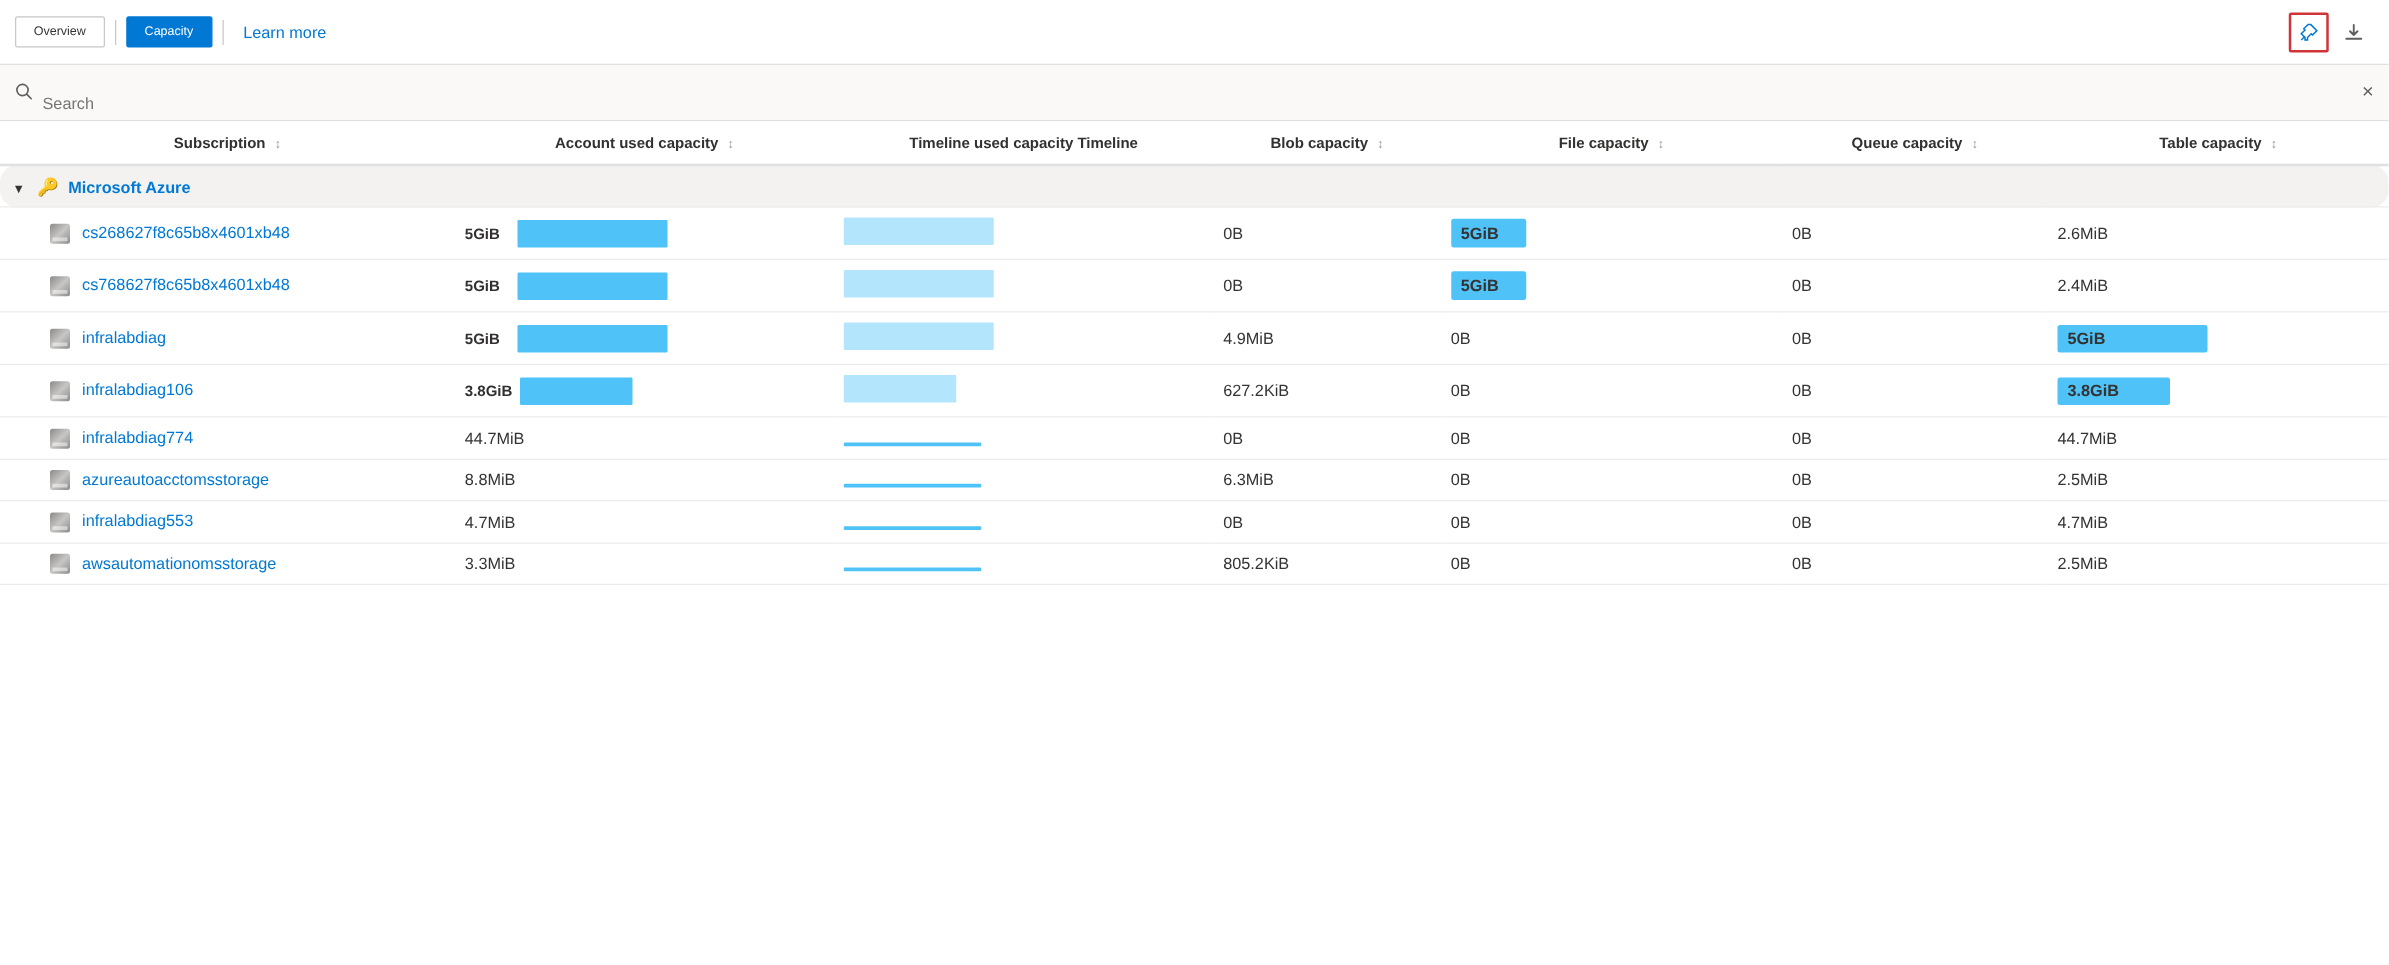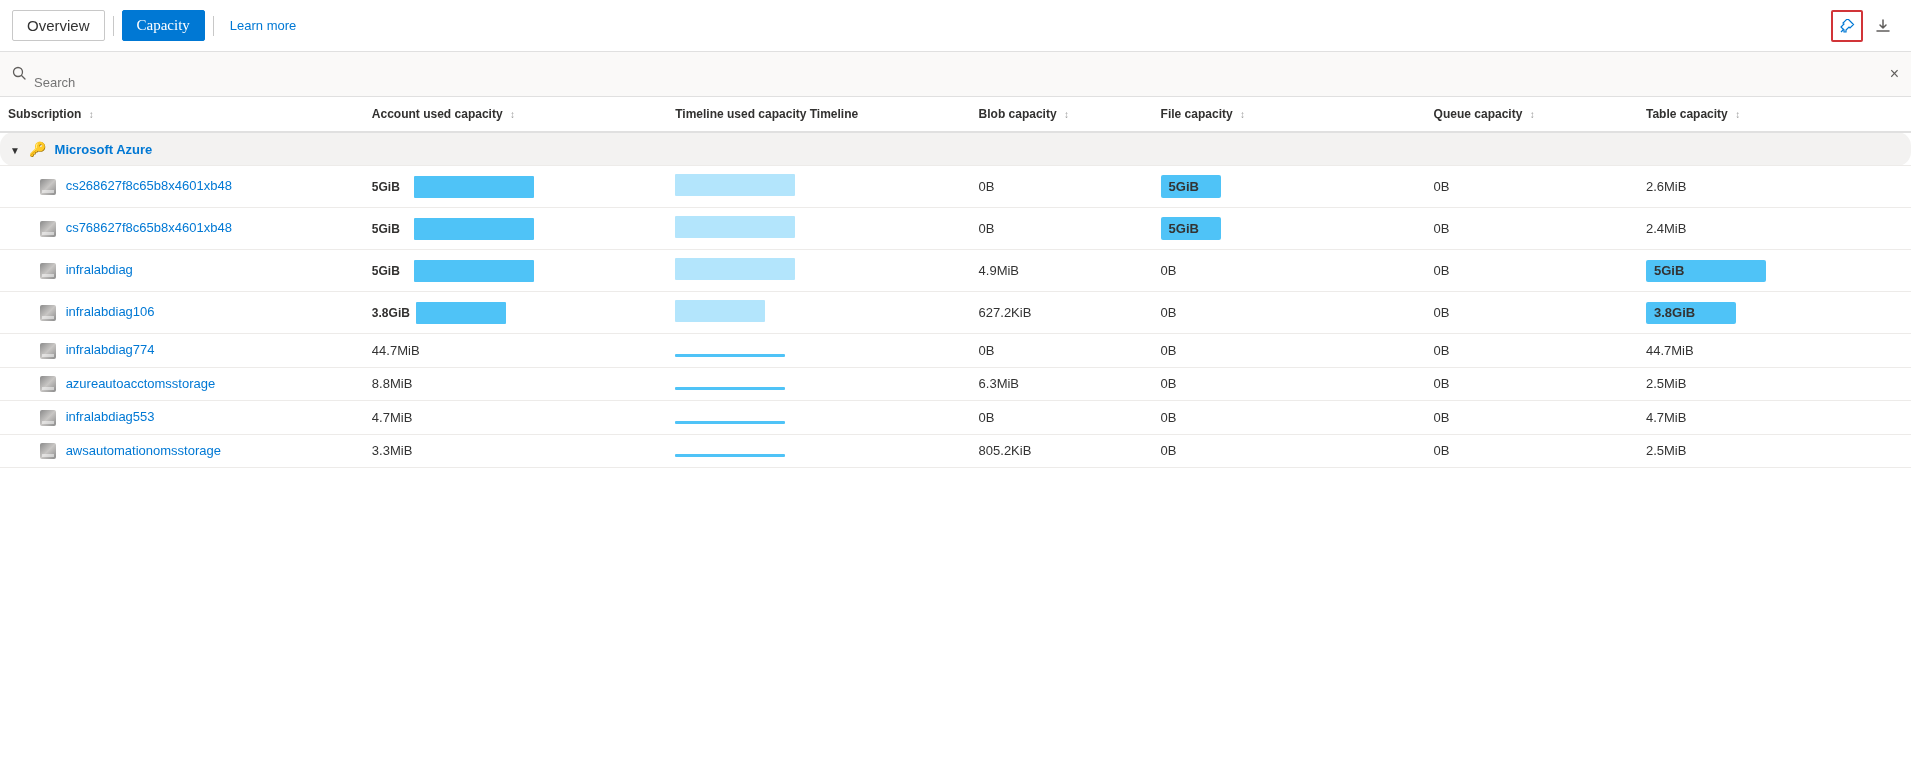--- a/index.html
+++ b/index.html
@@ -11,29 +11,28 @@
       align-items: center;
       padding: 8px 12px;
       border-bottom: 1px solid #e0e0e0;
       height: 52px;
     }
     .nav-btn {
       padding: 6px 14px;
       border: 1px solid #c8c8c8;
       background: #fff;
       cursor: pointer;
-      font-size: 15px;
+      font-size: 10px;
       color: #333;
       border-radius: 2px;
     }
     .nav-btn.active {
       background: #0078d4;
       color: #fff;
       border-color: #0078d4;
-      font-family: Liberation Serif, serif;
     }
     .nav-divider {
       width: 1px;
       height: 20px;
       background: #c8c8c8;
       margin: 0 8px;
     }
     .nav-link {
       color: #0078d4;
       text-decoration: none;
@@ -107,21 +106,21 @@
       min-width: 1200px;
     }
 
     thead tr {
       background: #fff;
       border-bottom: 2px solid #e0e0e0;
     }
 
     th {
       padding: 10px 8px;
-      text-align: left;
+      text-align: center;
       font-weight: 600;
       font-size: 12px;
       color: #323130;
       white-space: nowrap;
       border-bottom: 1px solid #edebe9;
     }
 
     th .sort-icon {
       display: inline-block;
       margin-left: 4px;

